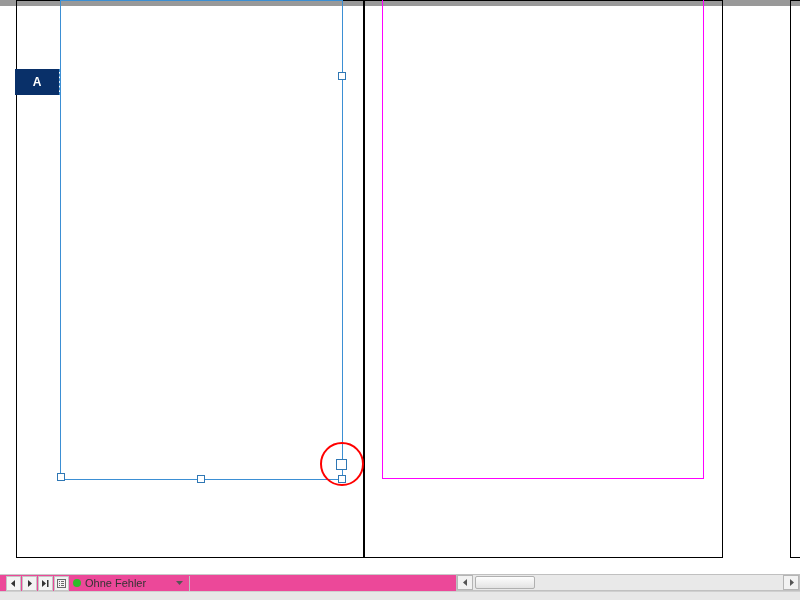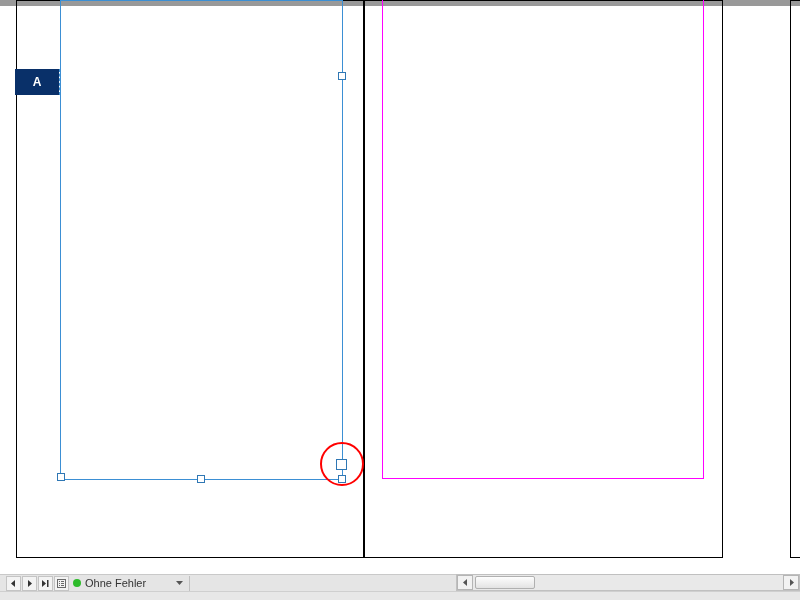--- a/index.html
+++ b/index.html
@@ -9,21 +9,21 @@
 .margin-guide{position:absolute;border:1px solid magenta}
 .sel-frame{position:absolute;border:1px solid #3b8fd4}
 .sel-handle{position:absolute;width:6px;height:6px;background:#fff;border:1px solid #2f77b4}
 .master-badge{position:absolute;width:44px;height:26px;background:#093069;color:#fff;text-align:center;line-height:26px;font-weight:bold;font-size:12px}
 .master-badge-right{position:absolute;width:3px;height:26px;border-left:1px dashed #3b8fd4}
 .out-port{position:absolute;width:9px;height:9px;background:#fff;border:1px solid #2f77b4}
 .annot-circle{position:absolute;width:40px;height:40px;border:2px solid red;border-radius:50%}
 .hscroll{position:absolute;left:456px;top:574px;width:344px;height:17px;background:#e9e9e9;border:1px solid #c0c0c0;box-sizing:border-box}
 .hscroll-arrow{position:absolute;top:0;width:16px;height:15px;background:#f2f2f2;border:1px solid #b5b5b5;box-sizing:border-box;display:flex;align-items:center;justify-content:center}
 .hscroll-thumb{position:absolute;top:1px;height:13px;background:linear-gradient(#fdfdfd,#e3e3e3);border:1px solid #b0b0b0;box-sizing:border-box;border-radius:2px}
-.statusbar{position:absolute;left:0;top:574px;width:456px;height:17px;background:#e5e5e5;border-top:1px solid #c9c9c9;box-sizing:border-box;display:flex;align-items:center}
+.statusbar{position:absolute;left:0;top:574px;width:456px;height:17px;background:#ec4899;border-top:1px solid #c9c9c9;box-sizing:border-box;display:flex;align-items:center}
 .nav-btn{width:15px;height:15px;margin-left:1px;background:#f3f3f3;border:1px solid #c4c4c4;display:flex;align-items:center;justify-content:center;box-sizing:border-box}
 .nav-btn svg{pointer-events:none}
 .preflight{display:flex;align-items:center;margin-left:4px;height:15px}
 .pf-dot{width:8px;height:8px;border-radius:50%;background:#2dbb2a;margin-right:4px}
 .pf-text{color:#333}
 .pf-arrow{margin-left:30px}
 .divider{width:1px;height:15px;background:#c0c0c0;margin-left:6px}
 .bottom-strip{position:absolute;left:0;top:591px;width:800px;height:9px;background:#e7e7e7;border-top:1px solid #cfcfcf}
 </style>
 </head>

